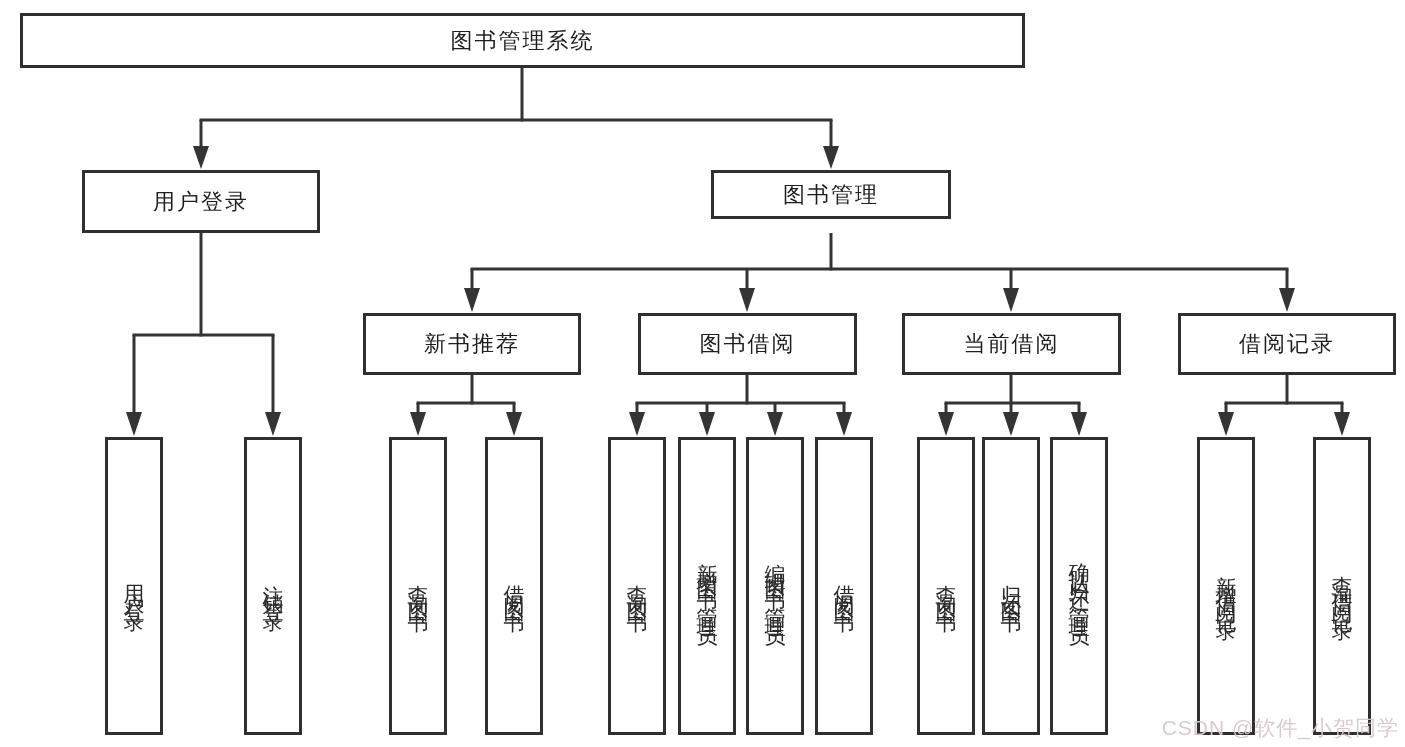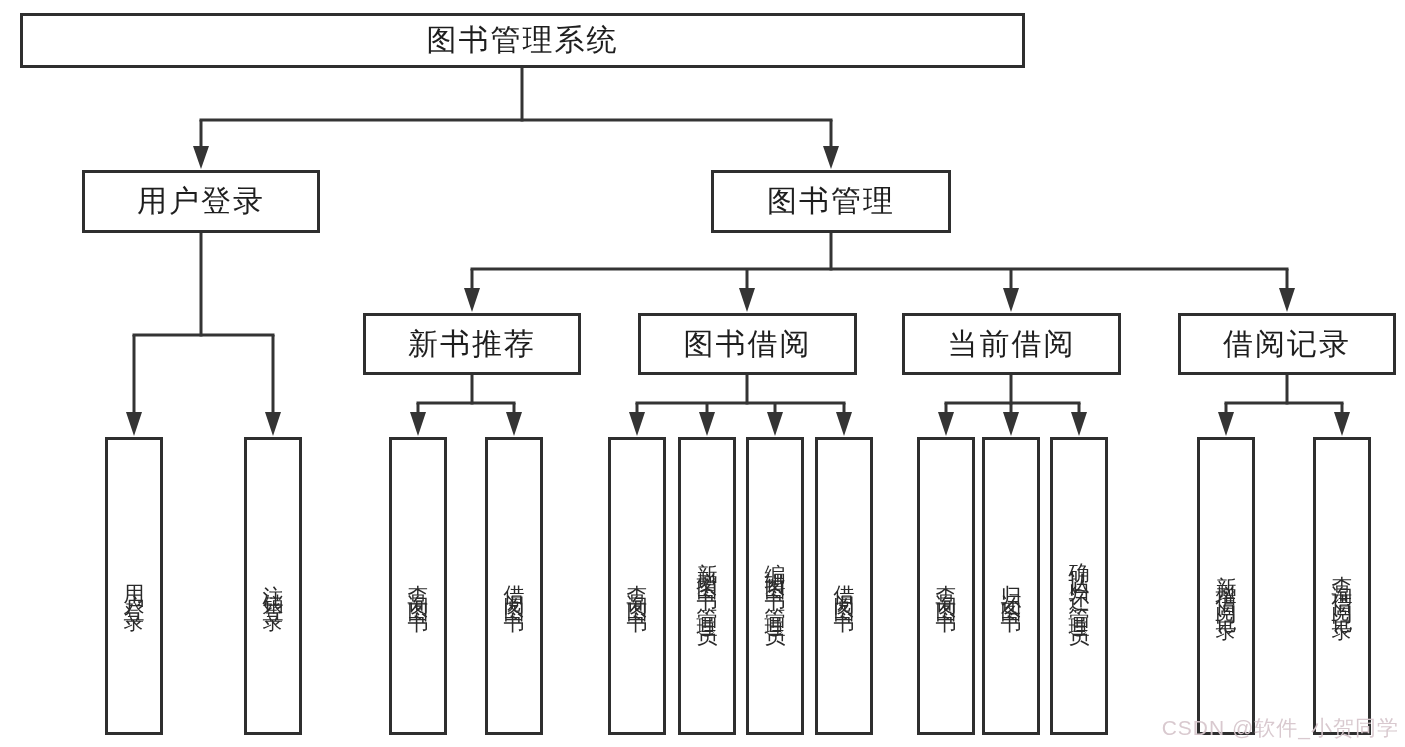--- a/index.html
+++ b/index.html
@@ -22,27 +22,27 @@
     box-sizing: border-box;
     border: 3px solid #2f2f2f;
     background: #ffffff;
     display: flex;
     align-items: center;
     justify-content: center;
     z-index: 2;
   }
   .box span {
     color: #1e1e1e;
-    font-size: 30px;
+    font-size: 22px;
     letter-spacing: 2px;
     white-space: nowrap;
   }
   .root  { left: 20px;  top: 13px;  width: 1005px; height: 55px; }
   .lvl2-1{ left: 82px;  top: 170px; width: 238px;  height: 63px; }
-  .lvl2-2{ left: 711px; top: 170px; width: 240px;  height: 63px; justify-content: center; }
+  .lvl2-2{ left: 711px; top: 170px; width: 240px;  height: 49px; justify-content: center; }
   .lvl3  { top: 313px; width: 218px; height: 62px; }
   .leaf {
     position: absolute;
     top: 437px;
     width: 58px;
     height: 298px;
     box-sizing: border-box;
     border: 3px solid #2f2f2f;
     background: #ffffff;
     display: flex;

